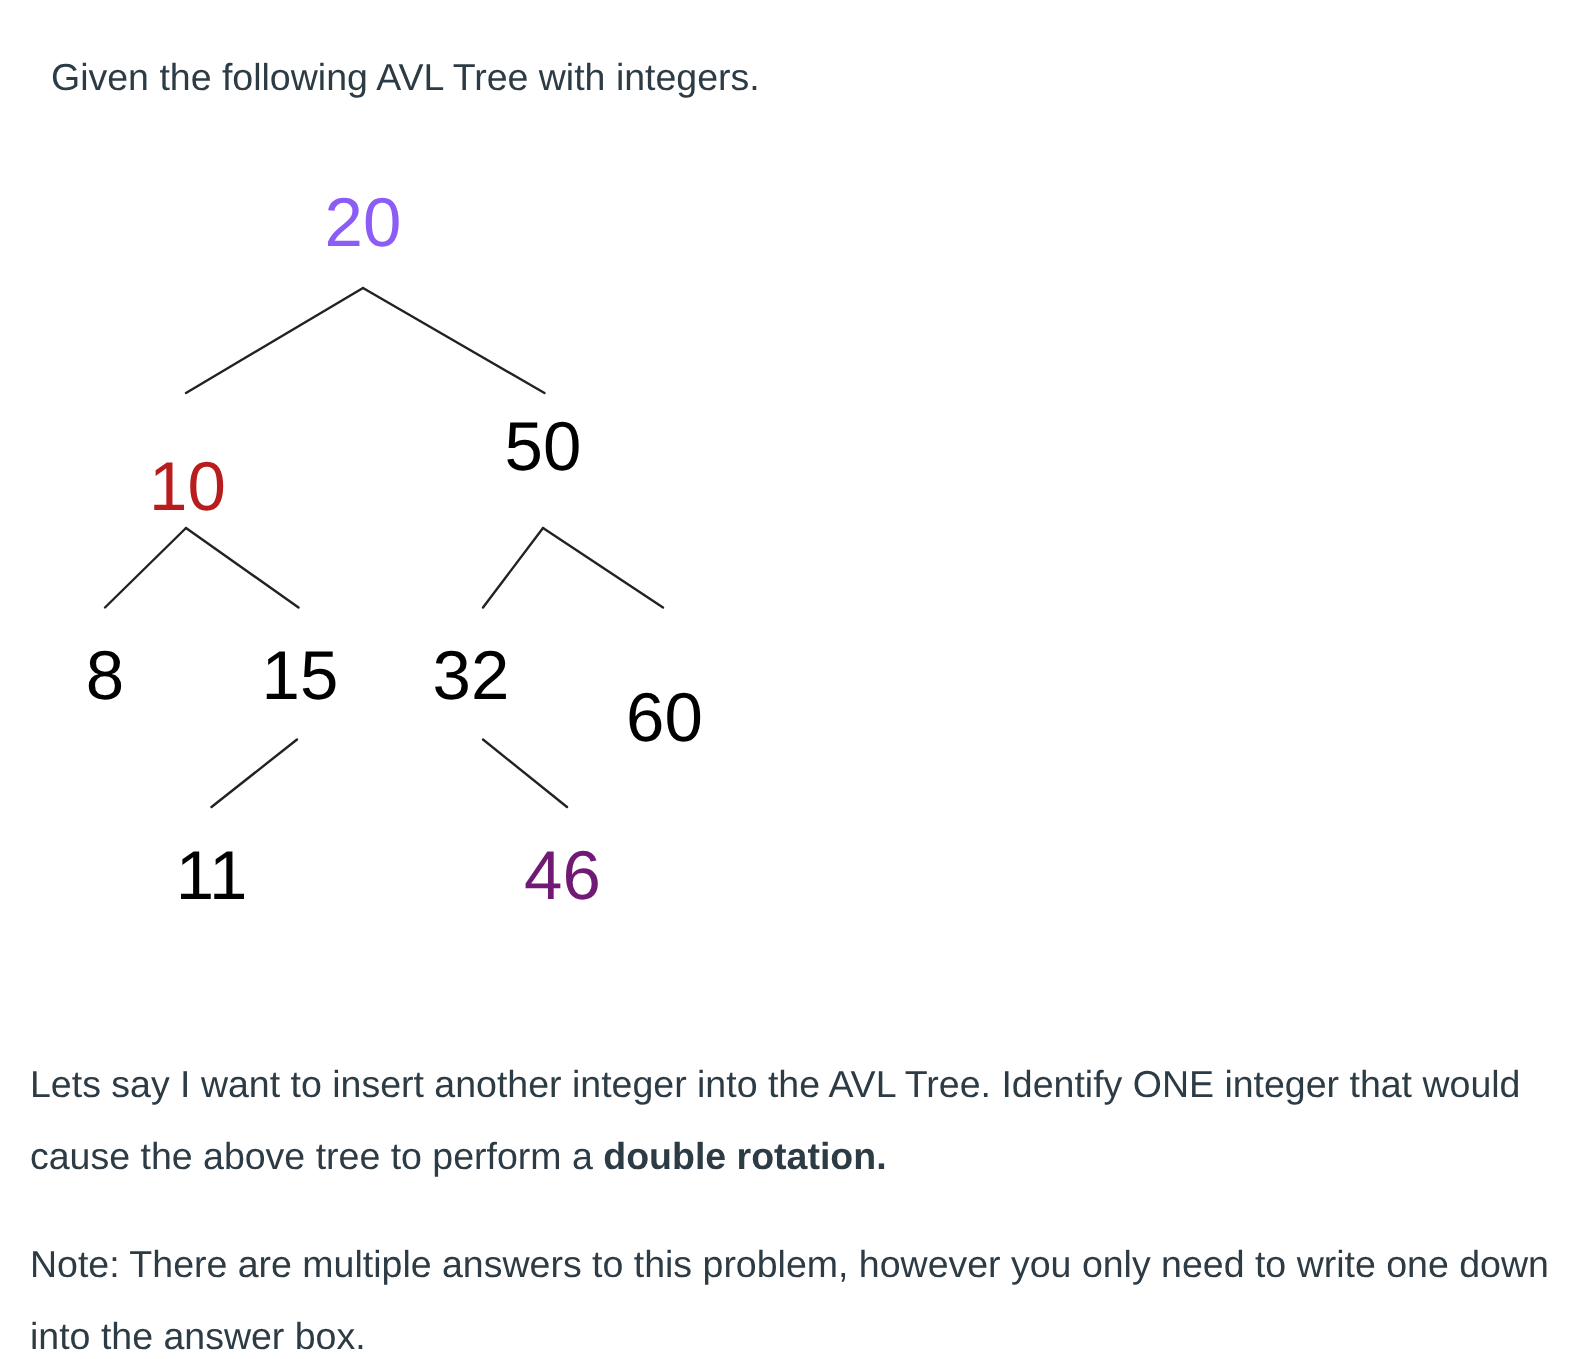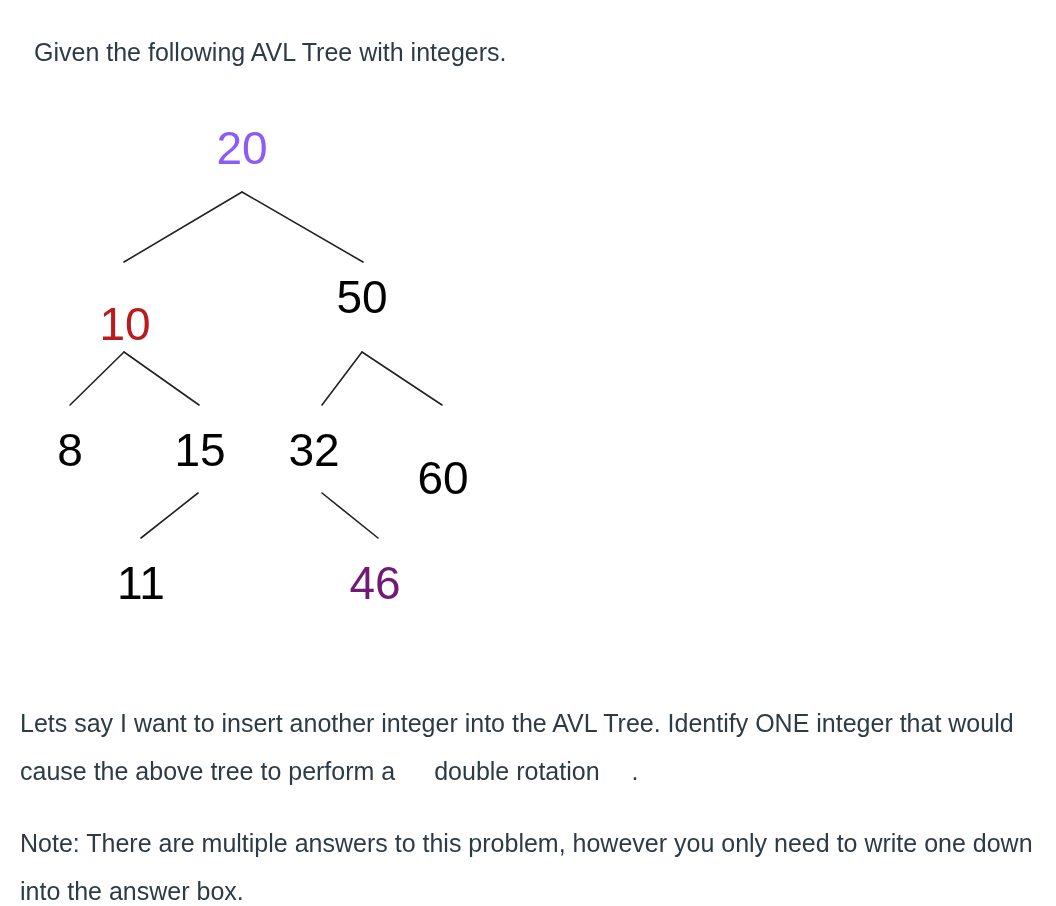--- a/index.html
+++ b/index.html
@@ -70,21 +70,21 @@
   .para {
     position: absolute;
     left: 20px;
     width: 1016px;
     font-size: 25px;
     line-height: 48px;
     color: #2D3B45;
   }
   .para-1 { top: 674px; }
   .para-2 { top: 794px; }
-  .para strong { font-weight: 400; margin-left: 32px; }
+  .para strong { font-weight: 700; }
 </style>
 </head>
 <body>
 
 <div class="page">
 
   <div class="intro">Given the following AVL Tree with integers.</div>
 
   <div class="tree-figure">
     <svg class="tree-svg" viewBox="0 0 540 510">

